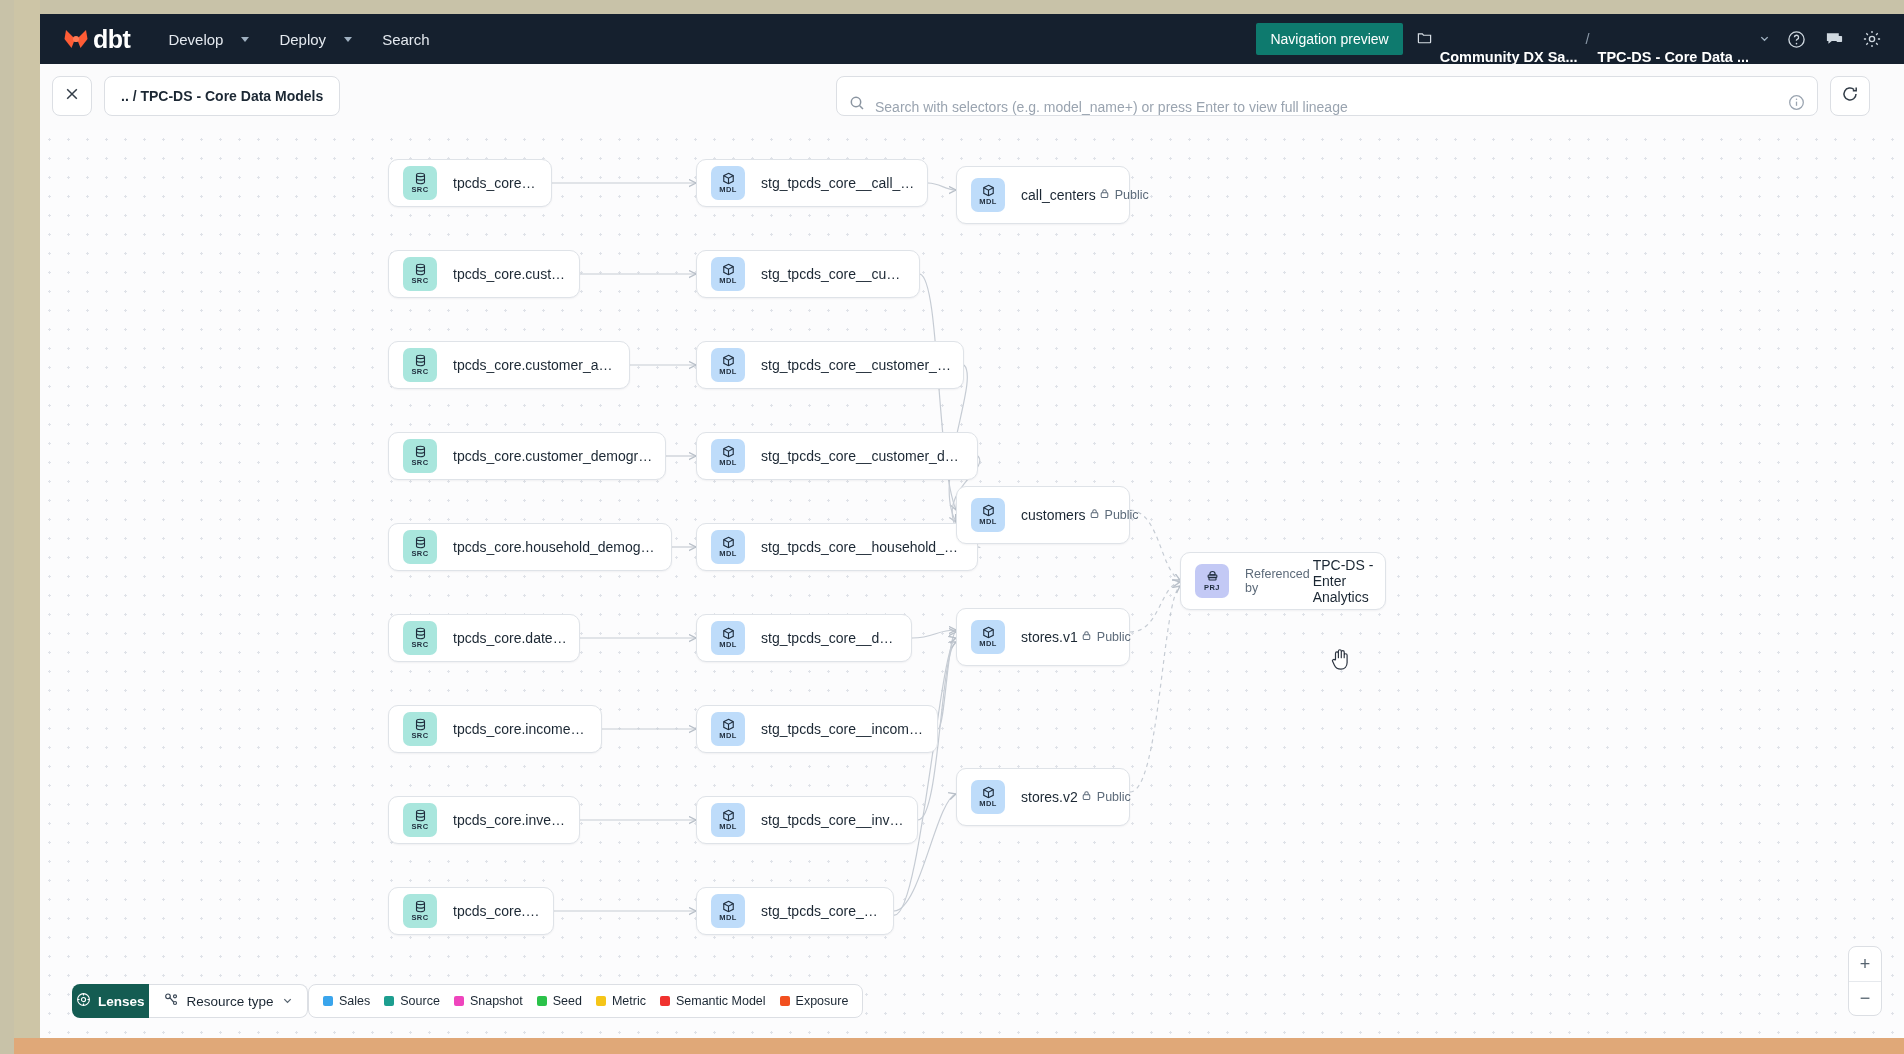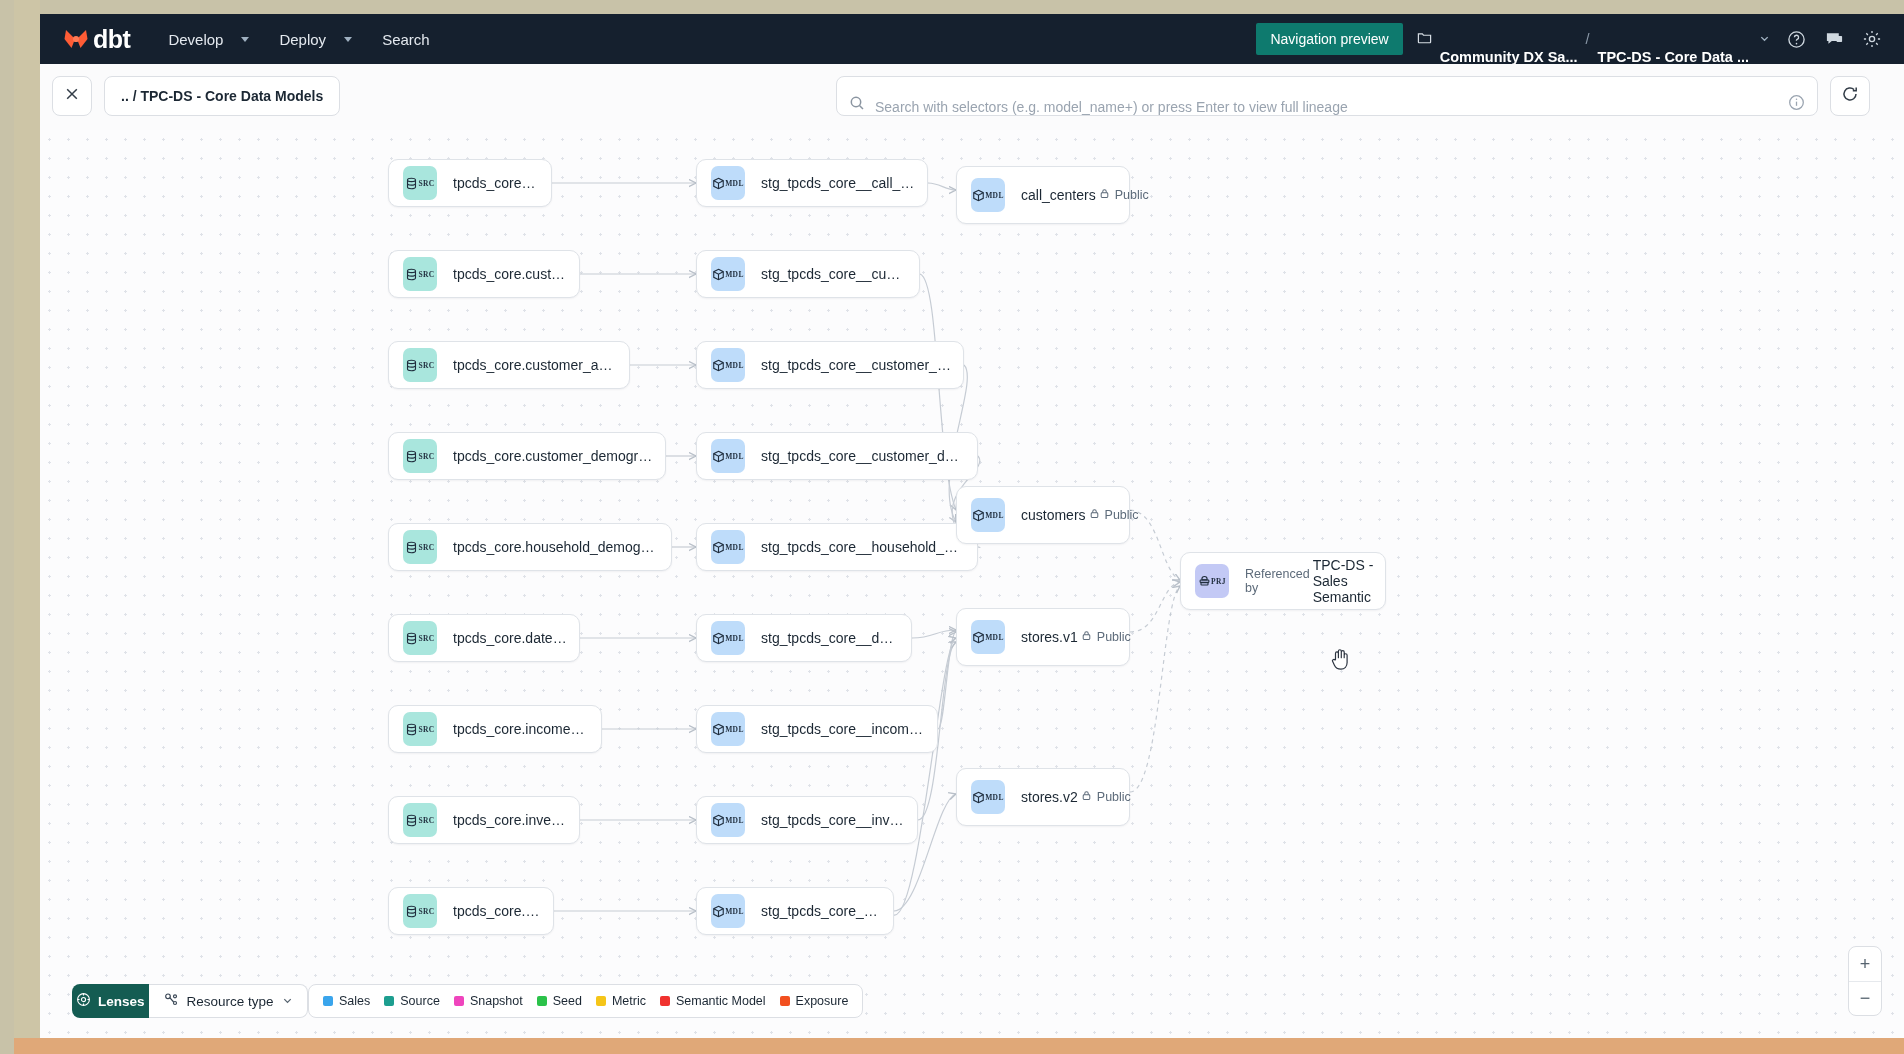--- a/index.html
+++ b/index.html
@@ -96,22 +96,22 @@
 
   .node {
     position:absolute; background:#ffffff;
     border:1px solid #dfe3e8; border-radius:10px;
     display:flex; align-items:center;
     box-shadow:0 1px 2px rgba(16,24,40,.05);
     cursor:pointer;
   }
   .node .badge {
     width:34px; height:34px; border-radius:7px;
-    display:flex; flex-direction:row; align-items:center; justify-content:center;
-    margin-left:14px; flex:none;font-family:Liberation Serif, serif;
+    display:flex; flex-direction:column; align-items:center; justify-content:center;
+    margin-left:14px; flex:none;
   }
   .badge-src { background:#a9e6dd; }
   .badge-mdl { background:#bedcfa; }
   .badge-prj { background:#c3c9f5; }
   .badge .btxt { font-size:7.5px; font-weight:bold; color:#1f2d3d; letter-spacing:.4px; line-height:8px; margin-top:1px; }
   .node .label {
     margin-left:16px; font-size:14px; color:#1b2733; white-space:nowrap;
     overflow:hidden; text-overflow:ellipsis; padding-right:12px;
   }
   .node .twolines { margin-left:16px; display:flex; flex-direction:row; gap:3px; padding-right:10px; }
@@ -587,21 +587,21 @@
         <div class="badge badge-prj">
           <svg width="13" height="13" viewBox="0 0 14 14" fill="none" stroke="#1f2d3d" stroke-width="1.2">
               <path d="M4.2 4.4a2.8 2.8 0 0 1 5.6 0v.9H4.2z"></path>
               <rect x="2.3" y="5.4" width="9.4" height="2.6" rx=".8"></rect>
               <rect x="3.2" y="8.2" width="7.6" height="2.6" rx=".8"></rect>
             </svg>
           <span class="btxt">PRJ</span>
         </div>
         <div class="twolines">
           <span class="t2">Referenced by</span>
-          <span class="t1">TPC-DS - Sales Semantic</span>
+          <span class="t1">TPC-DS - Enter Analytics</span>
         </div>
       </div>
 
       <div class="cursor-hand">
         <svg width="22" height="24" viewBox="0 0 22 24" fill="#ffffff" stroke="#2c3440" stroke-width="1.2" stroke-linejoin="round">
           <path d="M5.5 12.5V6.4a1.45 1.45 0 0 1 2.9 0v4.3V4.2a1.45 1.45 0 0 1 2.9 0v6.5V5.1a1.45 1.45 0 0 1 2.9 0v5.6V8.2a1.45 1.45 0 0 1 2.9 0v7.4c0 4-2.5 6.6-6.2 6.6-3.4 0-5.4-1.6-6.6-4.2l-1.6-3.4a1.4 1.4 0 0 1 2.3-1.6z"></path>
         </svg>
       </div>
 
       <div class="lenses-grp">

